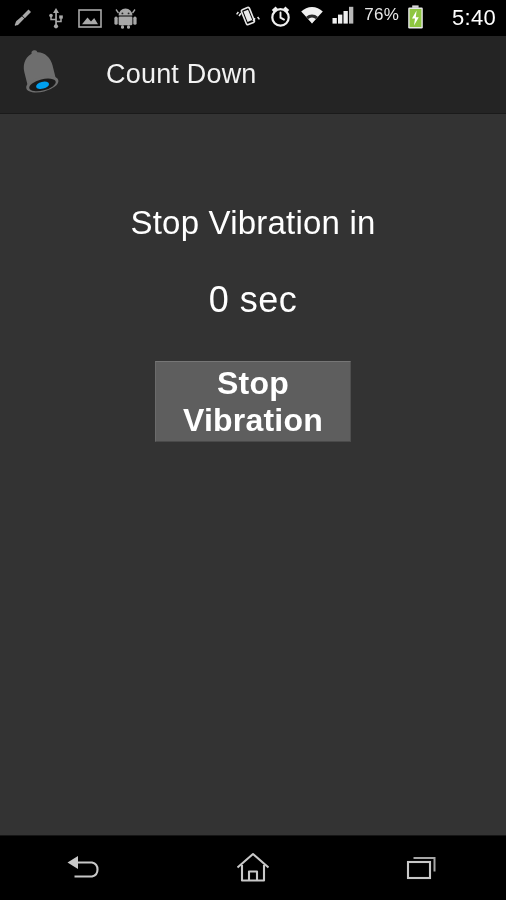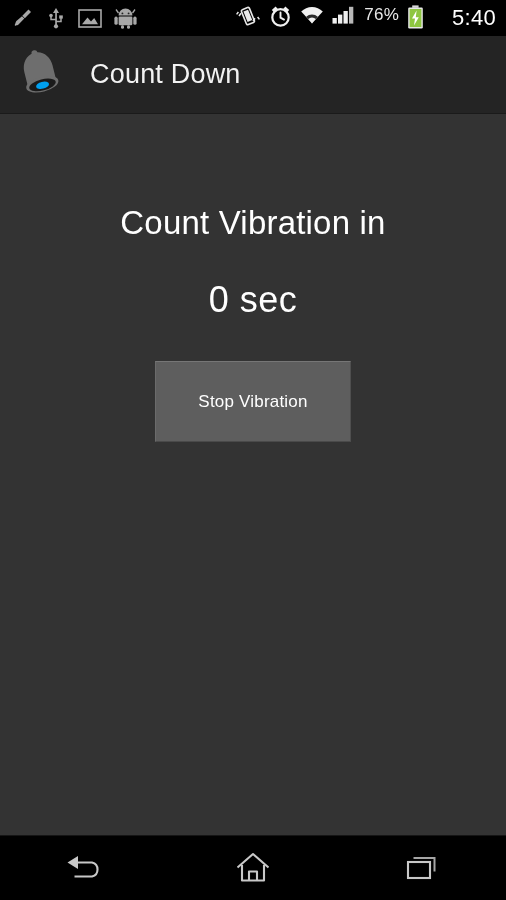--- a/index.html
+++ b/index.html
@@ -66,20 +66,21 @@
     position: absolute;
     top: 36px; left: 0;
     width: 506px;
     height: 78px;
     background: #242424;
     display: flex;
     align-items: center;
     box-sizing: border-box;
     padding-left: 8px;
     border-bottom: 1px solid #1a1a1a;
+    gap: 16px;
   }
   .app-icon {
     width: 64px;
     height: 64px;
     flex: 0 0 auto;
     line-height: 0;
   }
   .app-title {
     color: #f2f2f2;
     font-size: 27px;
@@ -122,22 +123,22 @@
     height: 81px;
     background: #5e5e5e;
     border: none;
     border-top: 1px solid #767676;
     border-left: 1px solid #6b6b6b;
     border-right: 1px solid #4f4f4f;
     border-bottom: 1px solid #4a4a4a;
     box-sizing: border-box;
     color: #ffffff;
     font-family: "Liberation Sans", sans-serif;
-    font-size: 17px;
-    font-weight: normal;
+    font-size: 32px;
+    font-weight: bold;
     letter-spacing: 0.2px;
     cursor: pointer;
     padding: 0;
     display: flex;
     align-items: center;
     justify-content: center;
   }
 
   
   .nav-bar {
@@ -282,21 +283,21 @@
           <ellipse cx="32" cy="42.2" rx="13.6" ry="5.6" fill="#1b1b1b"></ellipse>
           <ellipse cx="32" cy="42.6" rx="6.6" ry="3.4" fill="#00a0f0"></ellipse>
           <ellipse cx="32" cy="9.2" rx="3.0" ry="2.6" fill="#6e6e6e"></ellipse>
         </g>
       </svg>
     </span>
     <span class="app-title">Count Down</span>
   </div>
 
   <div class="content">
-    <div class="headline">Count Vibration in</div>
+    <div class="headline">Stop Vibration in</div>
     <div class="countdown">0 sec</div>
     <button class="stop-button">Stop Vibration</button>
   </div>
 
   <div class="nav-bar">
 
     <div class="nav-btn">
       <span>
         <svg width="44" height="34" viewBox="0 0 44 34">
           <path d="M14.5 11.5 L30.0 11.5 A7.2 7.2 0 0 1 30.0 25.5 L12.5 25.5" fill="none" stroke="#c8c8c8" stroke-width="2.1"></path>

